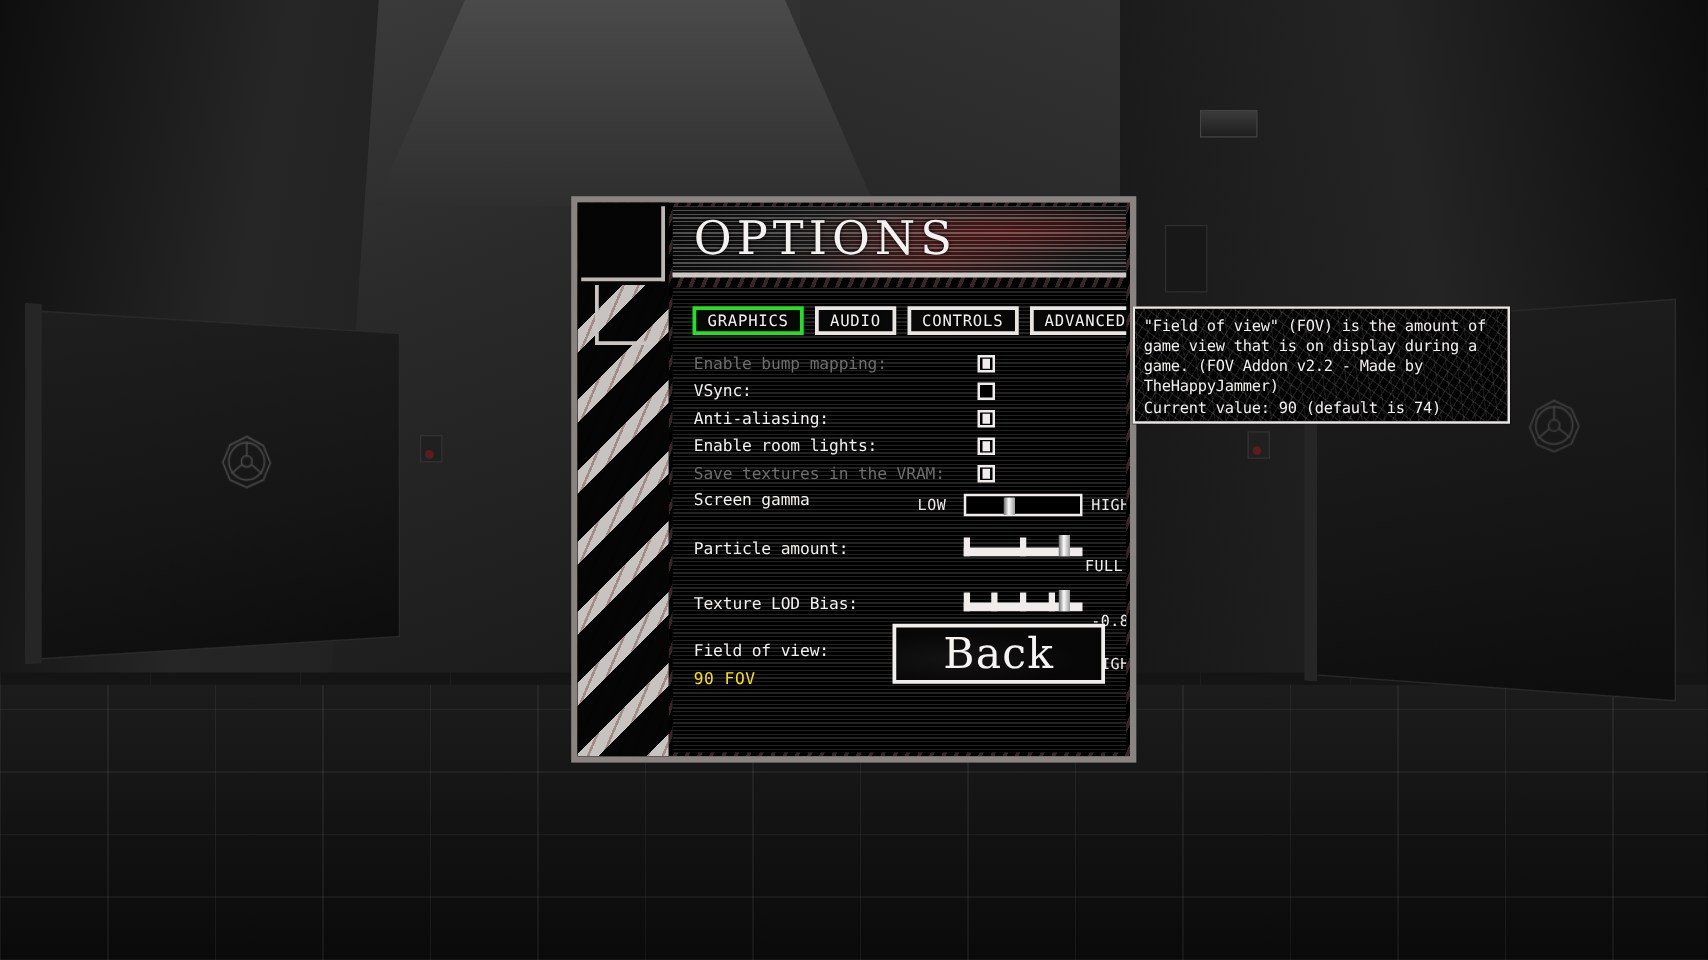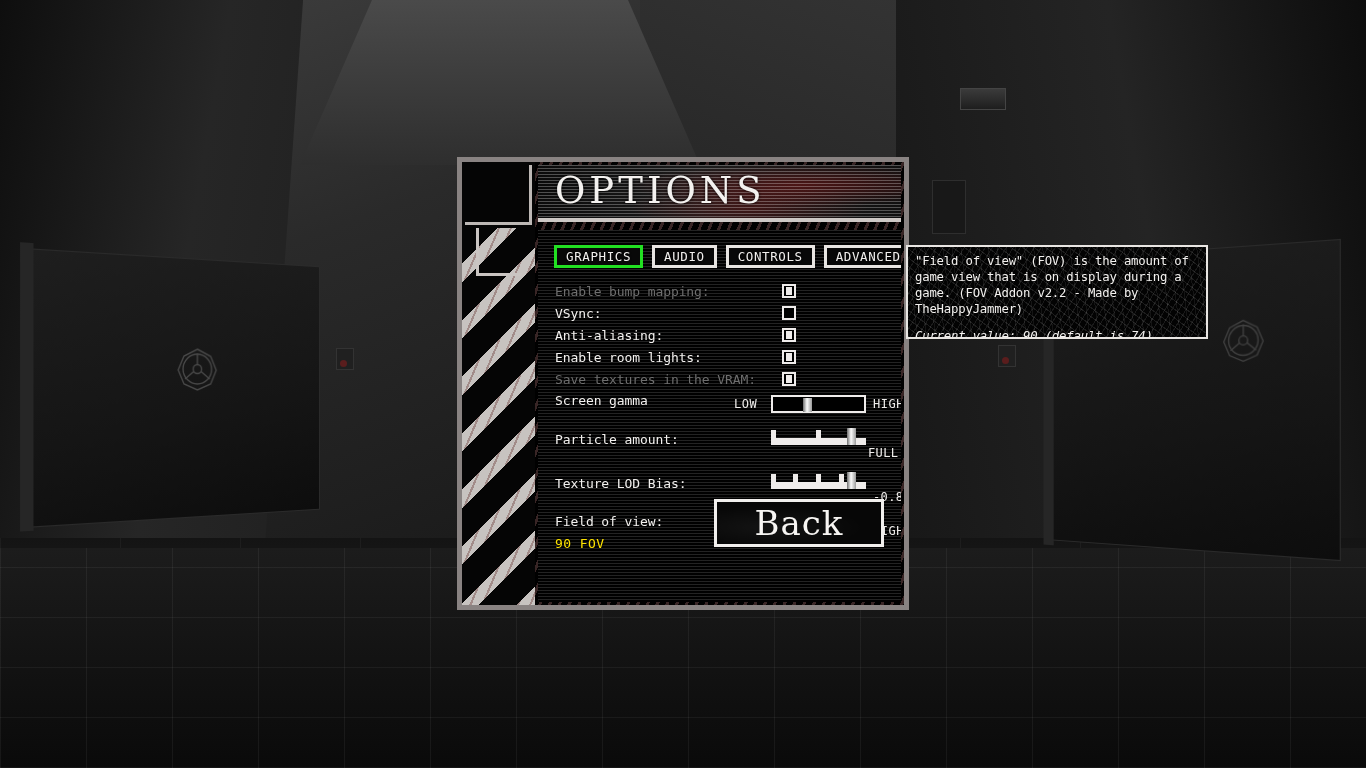--- a/index.html
+++ b/index.html
@@ -330,21 +330,21 @@
       repeating-linear-gradient(83deg, rgba(255,255,255,.07) 0 1px, transparent 1px 9px);
     pointer-events: none;
   }
   #tooltip-desc, #tooltip-current {
     position: relative;
     font-size: 12.3px; line-height: 16px;
     color: #f3f1ef; letter-spacing: -.2px;
     text-shadow: 0 0 2px #000;
     white-space: pre-line;
   }
-  #tooltip-current { margin-top: 11px; font-style: italic; }
+  #tooltip-current { margin-top: 1px; }
 </style>
 </head>
 <body>
 
 <div id="scene">
   <div class="wall ceiling"></div>
   <div class="wall wall-left"></div>
   <div class="wall wall-center"></div>
   <div class="wall wall-center2"></div>
   <div class="wall wall-right"></div>

